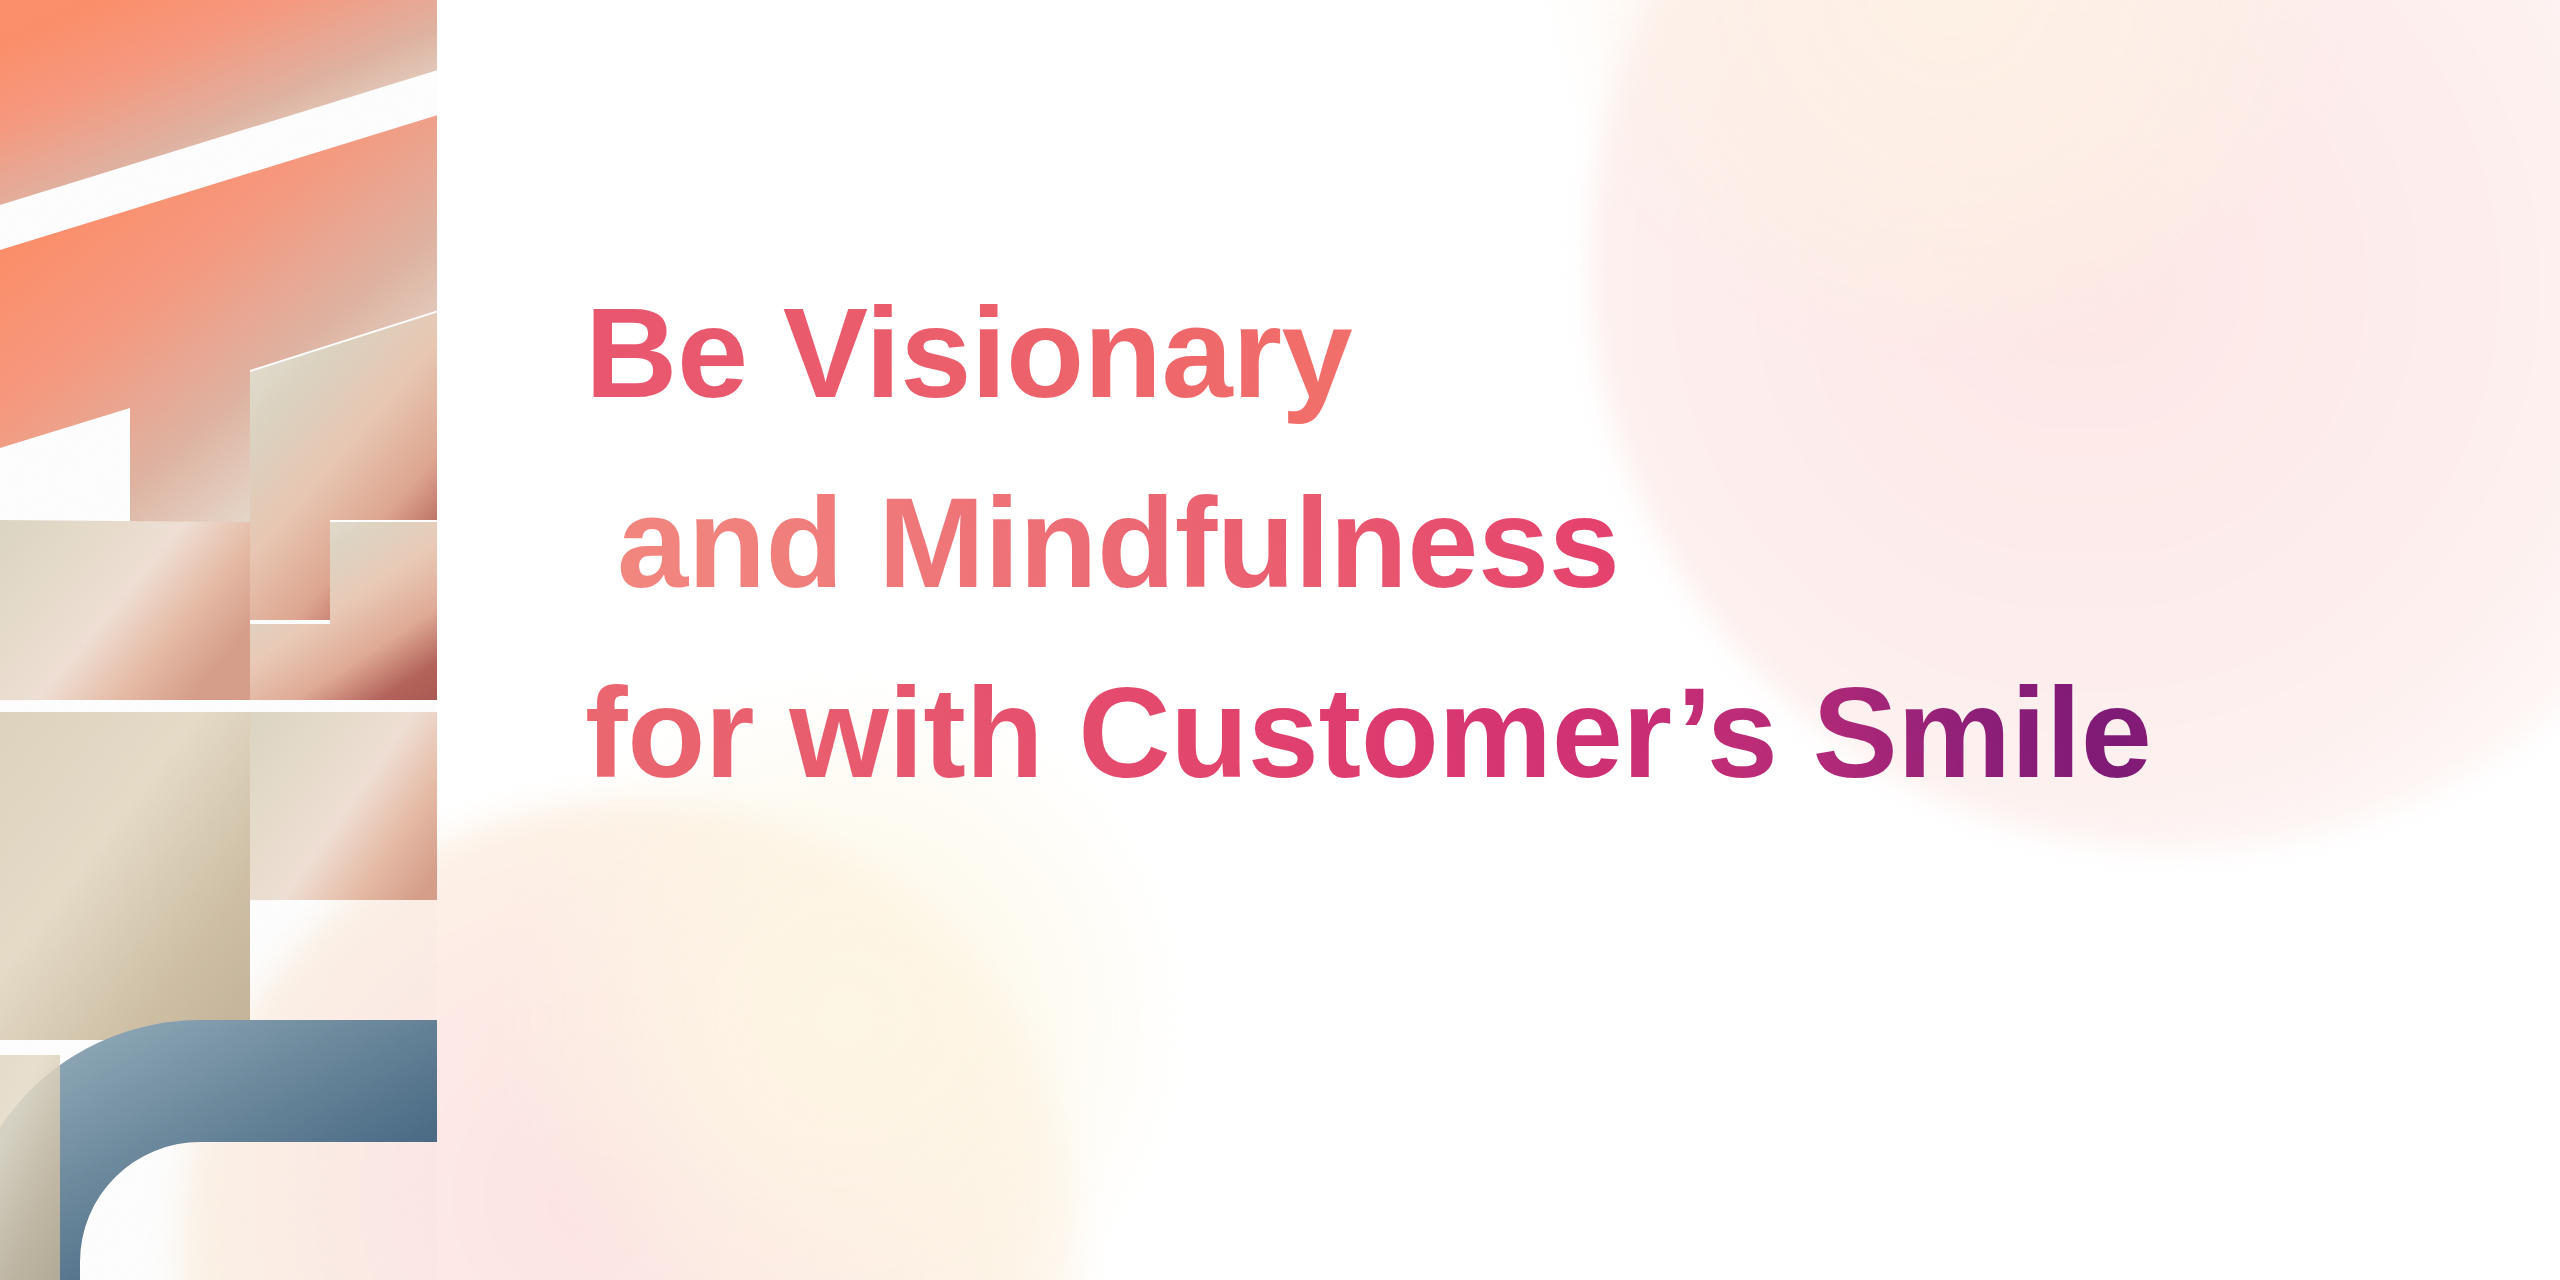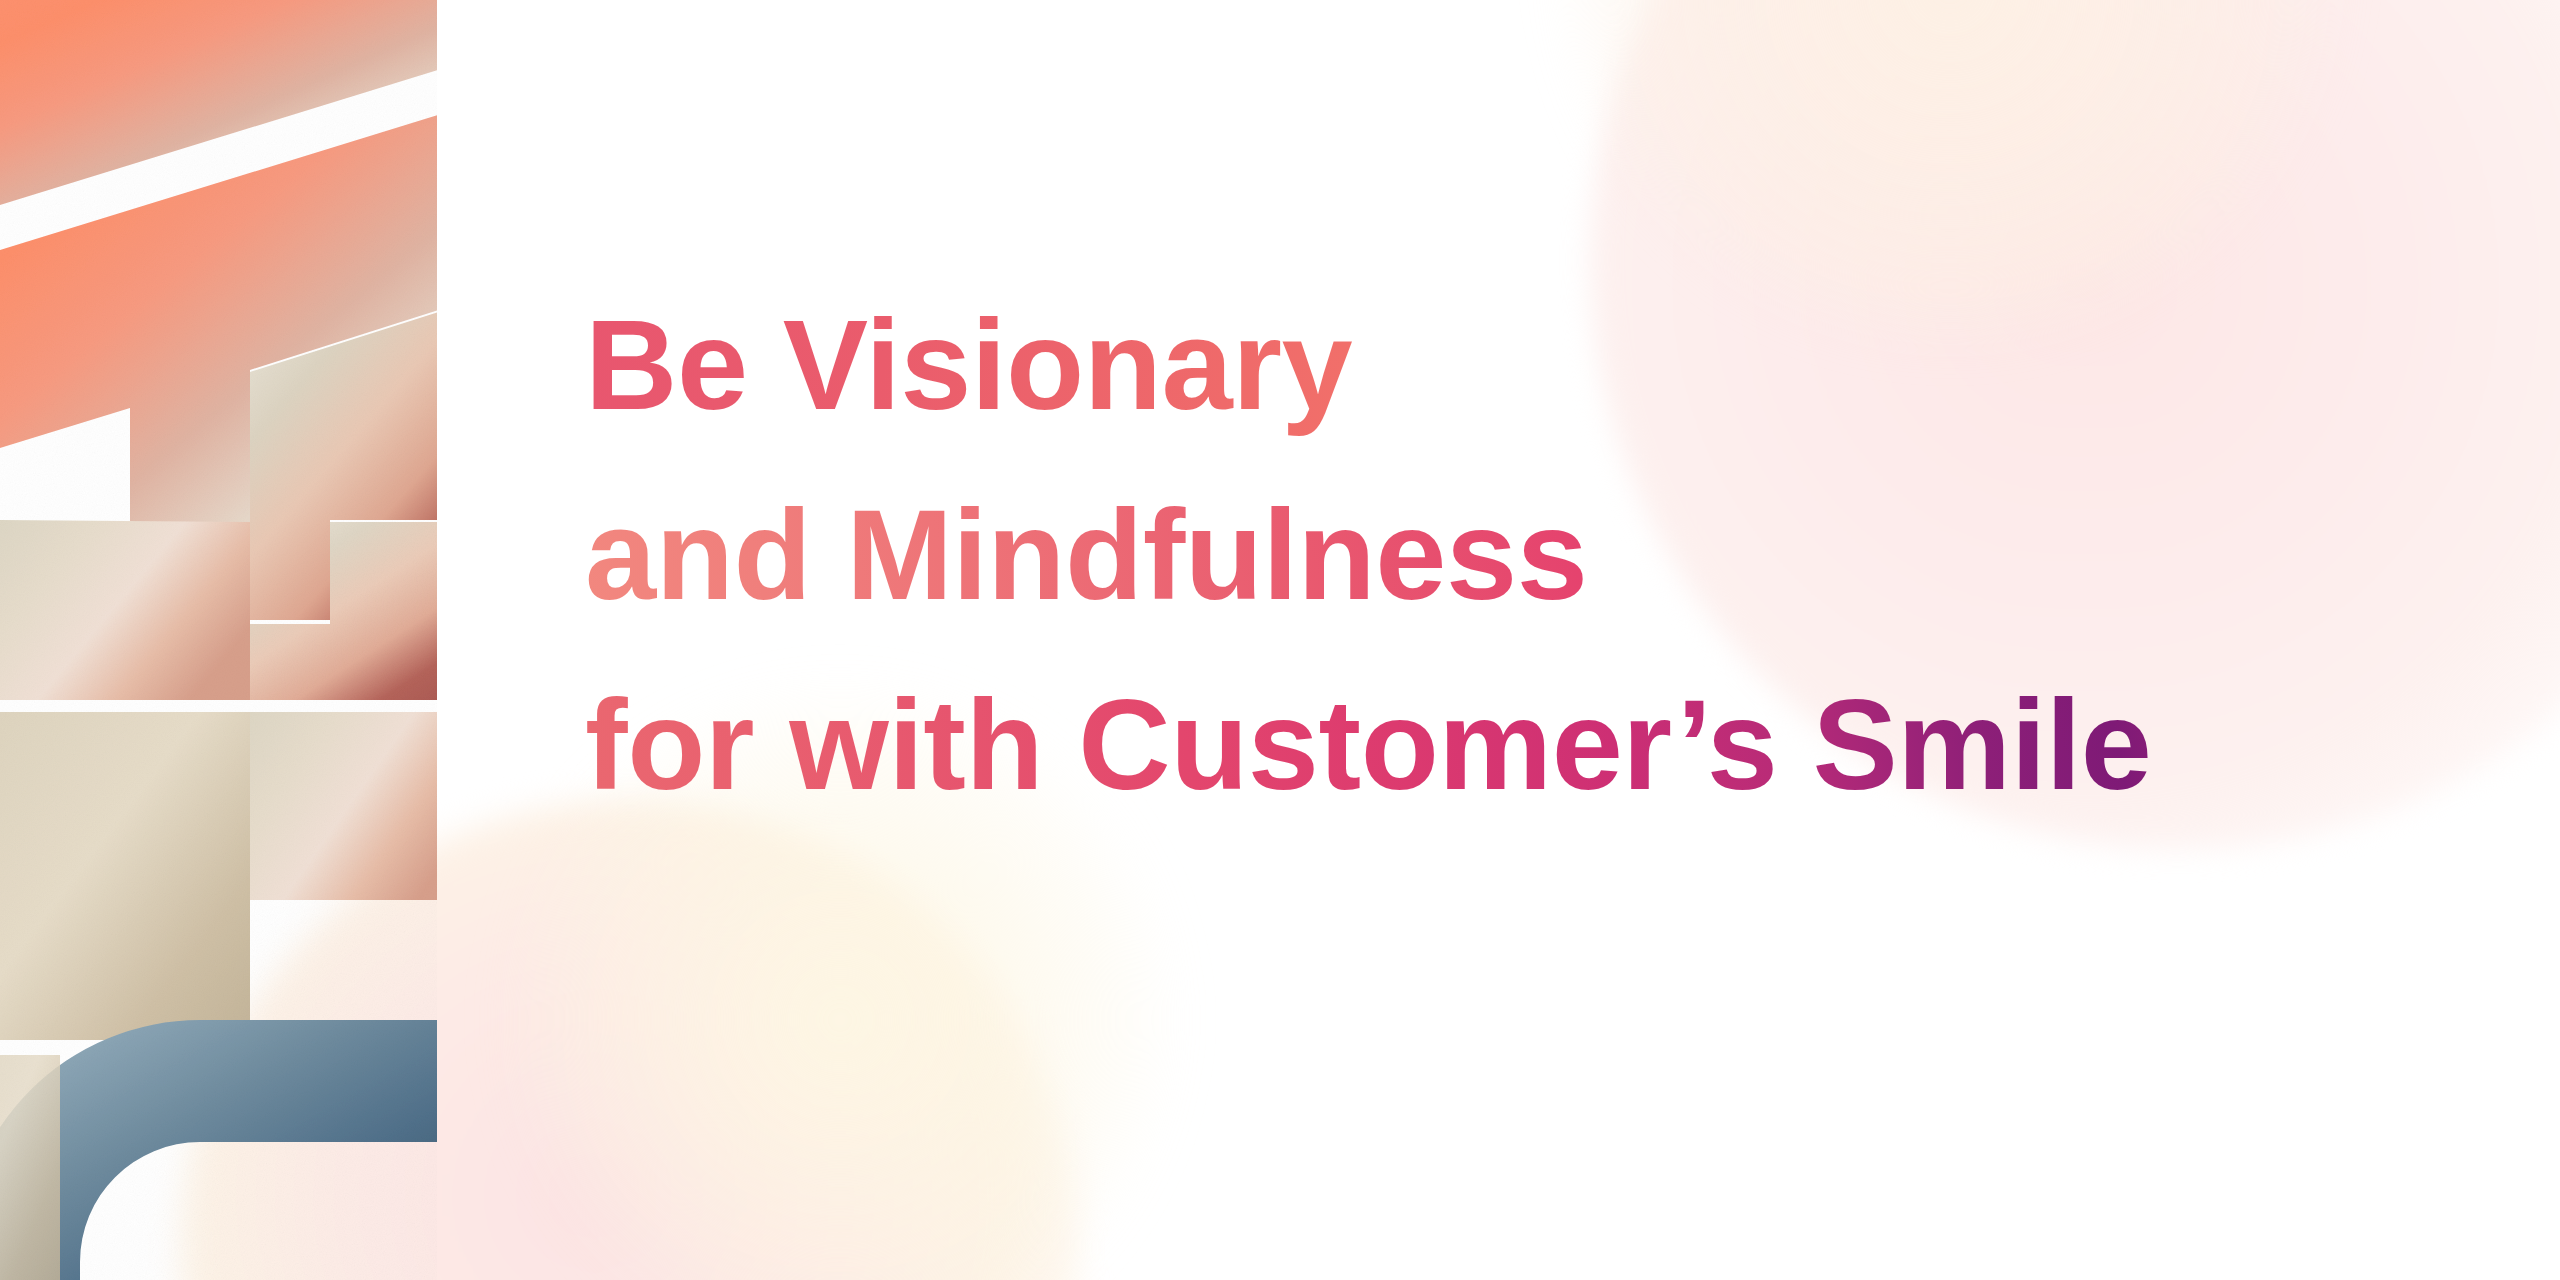--- a/index.html
+++ b/index.html
@@ -58,21 +58,21 @@
     position:absolute;
     left:0; top:0;
     width:437px; height:1280px;
     overflow:hidden;
   }
   #letter-column svg { display:block; width:740px; height:1280px; }
 
   
   #headline {
     position:absolute;
-    left:585px; top:270px;
+    left:585px; top:258px;
     width:1900px;
   }
   .hl-line {
     display:block;
     font-size:128px;
     font-weight:bold;
     line-height:190px;
     letter-spacing:-0.5px;
     white-space:nowrap;
     -webkit-background-clip:text;
@@ -94,20 +94,21 @@
         #6d1a74 0%, #8c1f7d 7%, #a92379 14%, #c62b77 22%,
         #db3470 32%, #e8456f 44%, #ea5c73 58%,
         #ed6d7c 72%, #ee7581 86%, #ef7c86 100%);
   }
   #line-3 {
     background-image:
       linear-gradient(255deg,
         #5d1570 0%, #7a1a78 8%, #9c2079 16%, #bb2777 25%,
         #d63271 36%, #e5436e 48%, #e95a6f 62%,
         #ed6f76 76%, #f07f7c 90%, #f2887f 100%);
+    margin-left: 32px;
   }
   #line-4 {
     background-image:
       linear-gradient(258deg,
         #b02a7a 0%, #b82c79 6%, #9e2178 13%, #7e1a76 20%,
         #8d1f78 27%, #b42a78 36%, #cd2f74 46%,
         #dc3a6f 57%, #e3466d 68%, #e6546e 79%,
         #e9606f 90%, #ea6870 100%);
   }
 </style>

